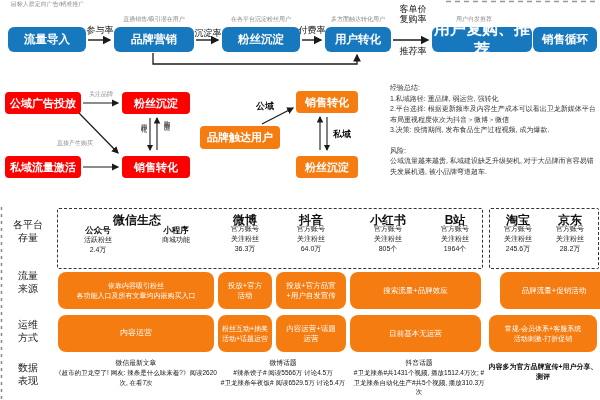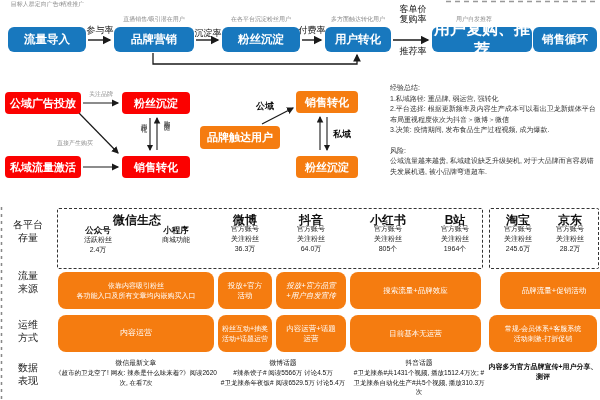--- a/index.html
+++ b/index.html
@@ -145,21 +145,21 @@
 245.6万</div>
   <div class="abs ptitle" style="left:545px;top:212px;width:50px;">京东</div>
   <div class="abs pstat" style="left:545px;top:224px;width:50px;">官方账号
 关注粉丝
 28.2万</div>
 
   <div class="abs ctr tbox pre" style="left:58px;top:272px;width:156px;height:37px;font-size:7px;">依靠内容吸引粉丝
 各功能入口及所有文章均内嵌购买入口</div>
   <div class="abs ctr tbox pre" style="left:218px;top:272px;width:54px;height:37px;">投放+官方
 活动</div>
-  <div class="abs ctr tbox pre" style="left:276px;top:272px;width:70px;height:37px;font-style:italic;">投放+官方品宣
+  <div class="abs ctr tbox pre" style="left:276px;top:272px;width:70px;height:37px;">投放+官方品宣
 +用户自发宣传</div>
   <div class="abs ctr tbox" style="left:350px;top:272px;width:131px;height:37px;">搜索流量+品牌效应</div>
   <div class="abs ctr tbox" style="left:489px;top:272px;width:108px;height:37px;margin-left:11px;">品牌流量+促销活动</div>
 
   <div class="abs ctr tbox" style="left:58px;top:315px;width:156px;height:37px;font-size:8px;">内容运营</div>
   <div class="abs ctr tbox pre" style="left:218px;top:315px;width:54px;height:37px;font-size:7px;">粉丝互动+抽奖
 活动+话题运营</div>
   <div class="abs ctr tbox pre" style="left:276px;top:315px;width:70px;height:37px;">内容运营+话题
 运营</div>
   <div class="abs ctr tbox" style="left:350px;top:315px;width:131px;height:37px;">目前基本无运营</div>

